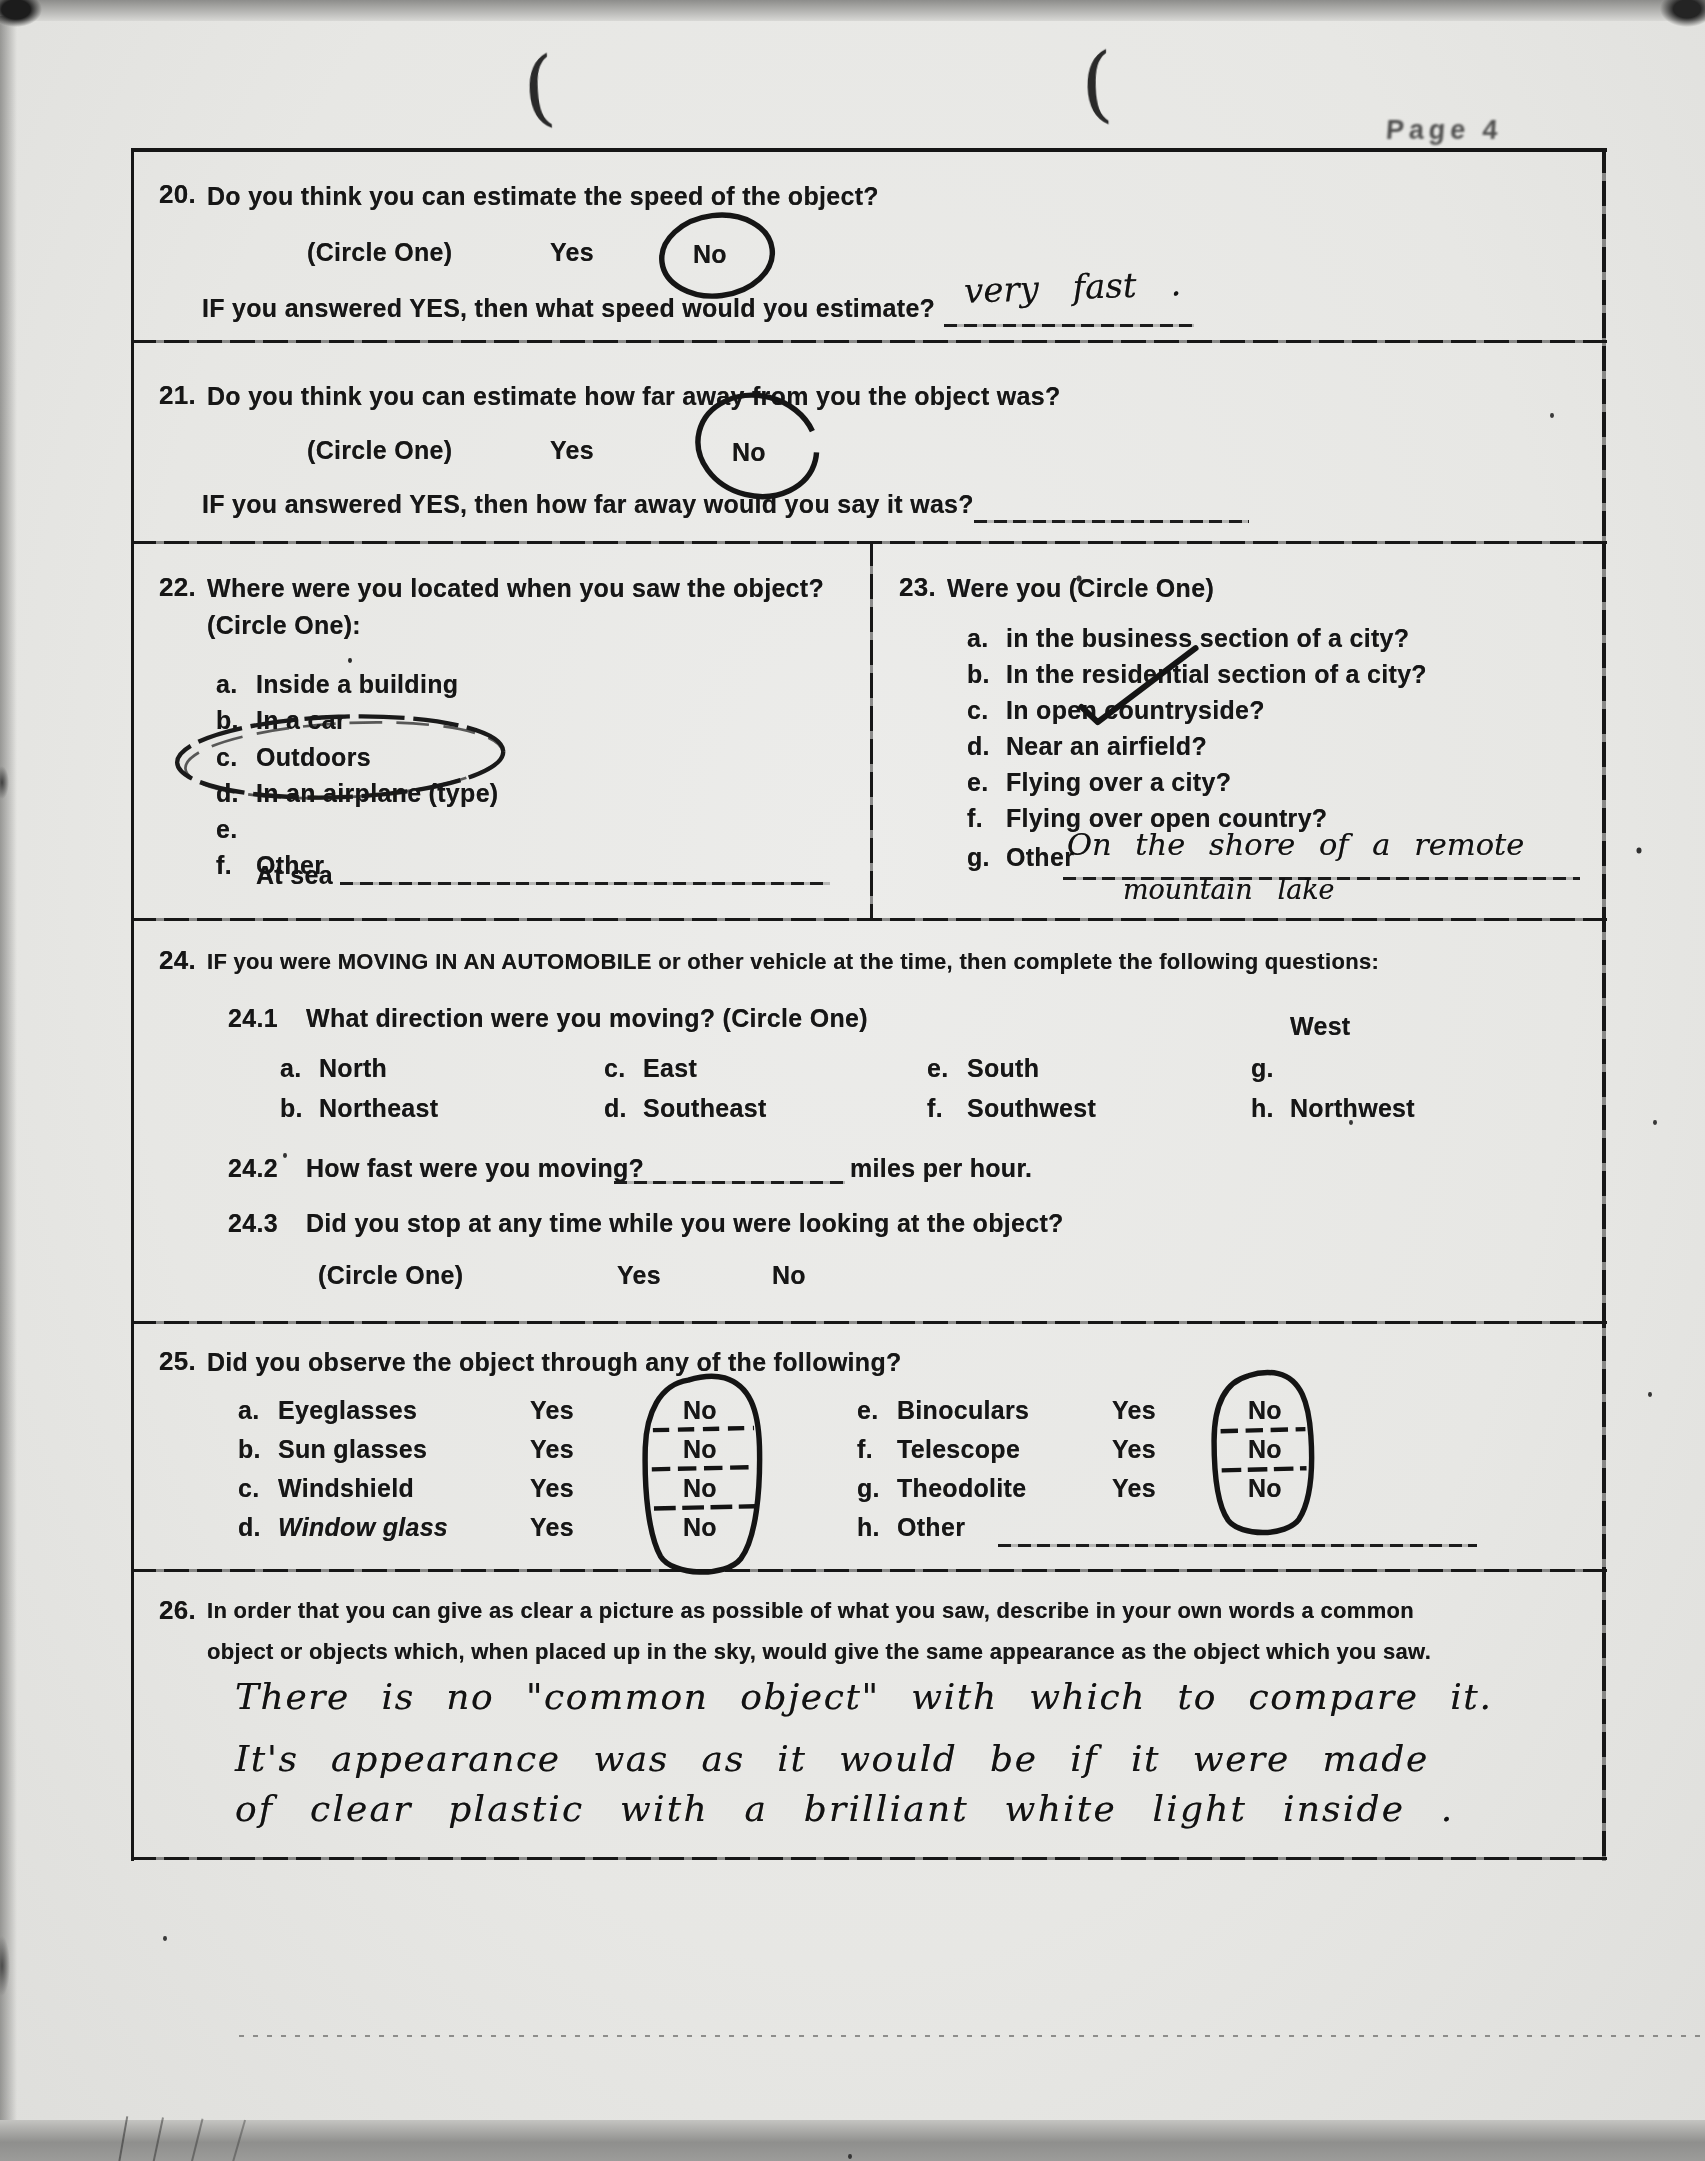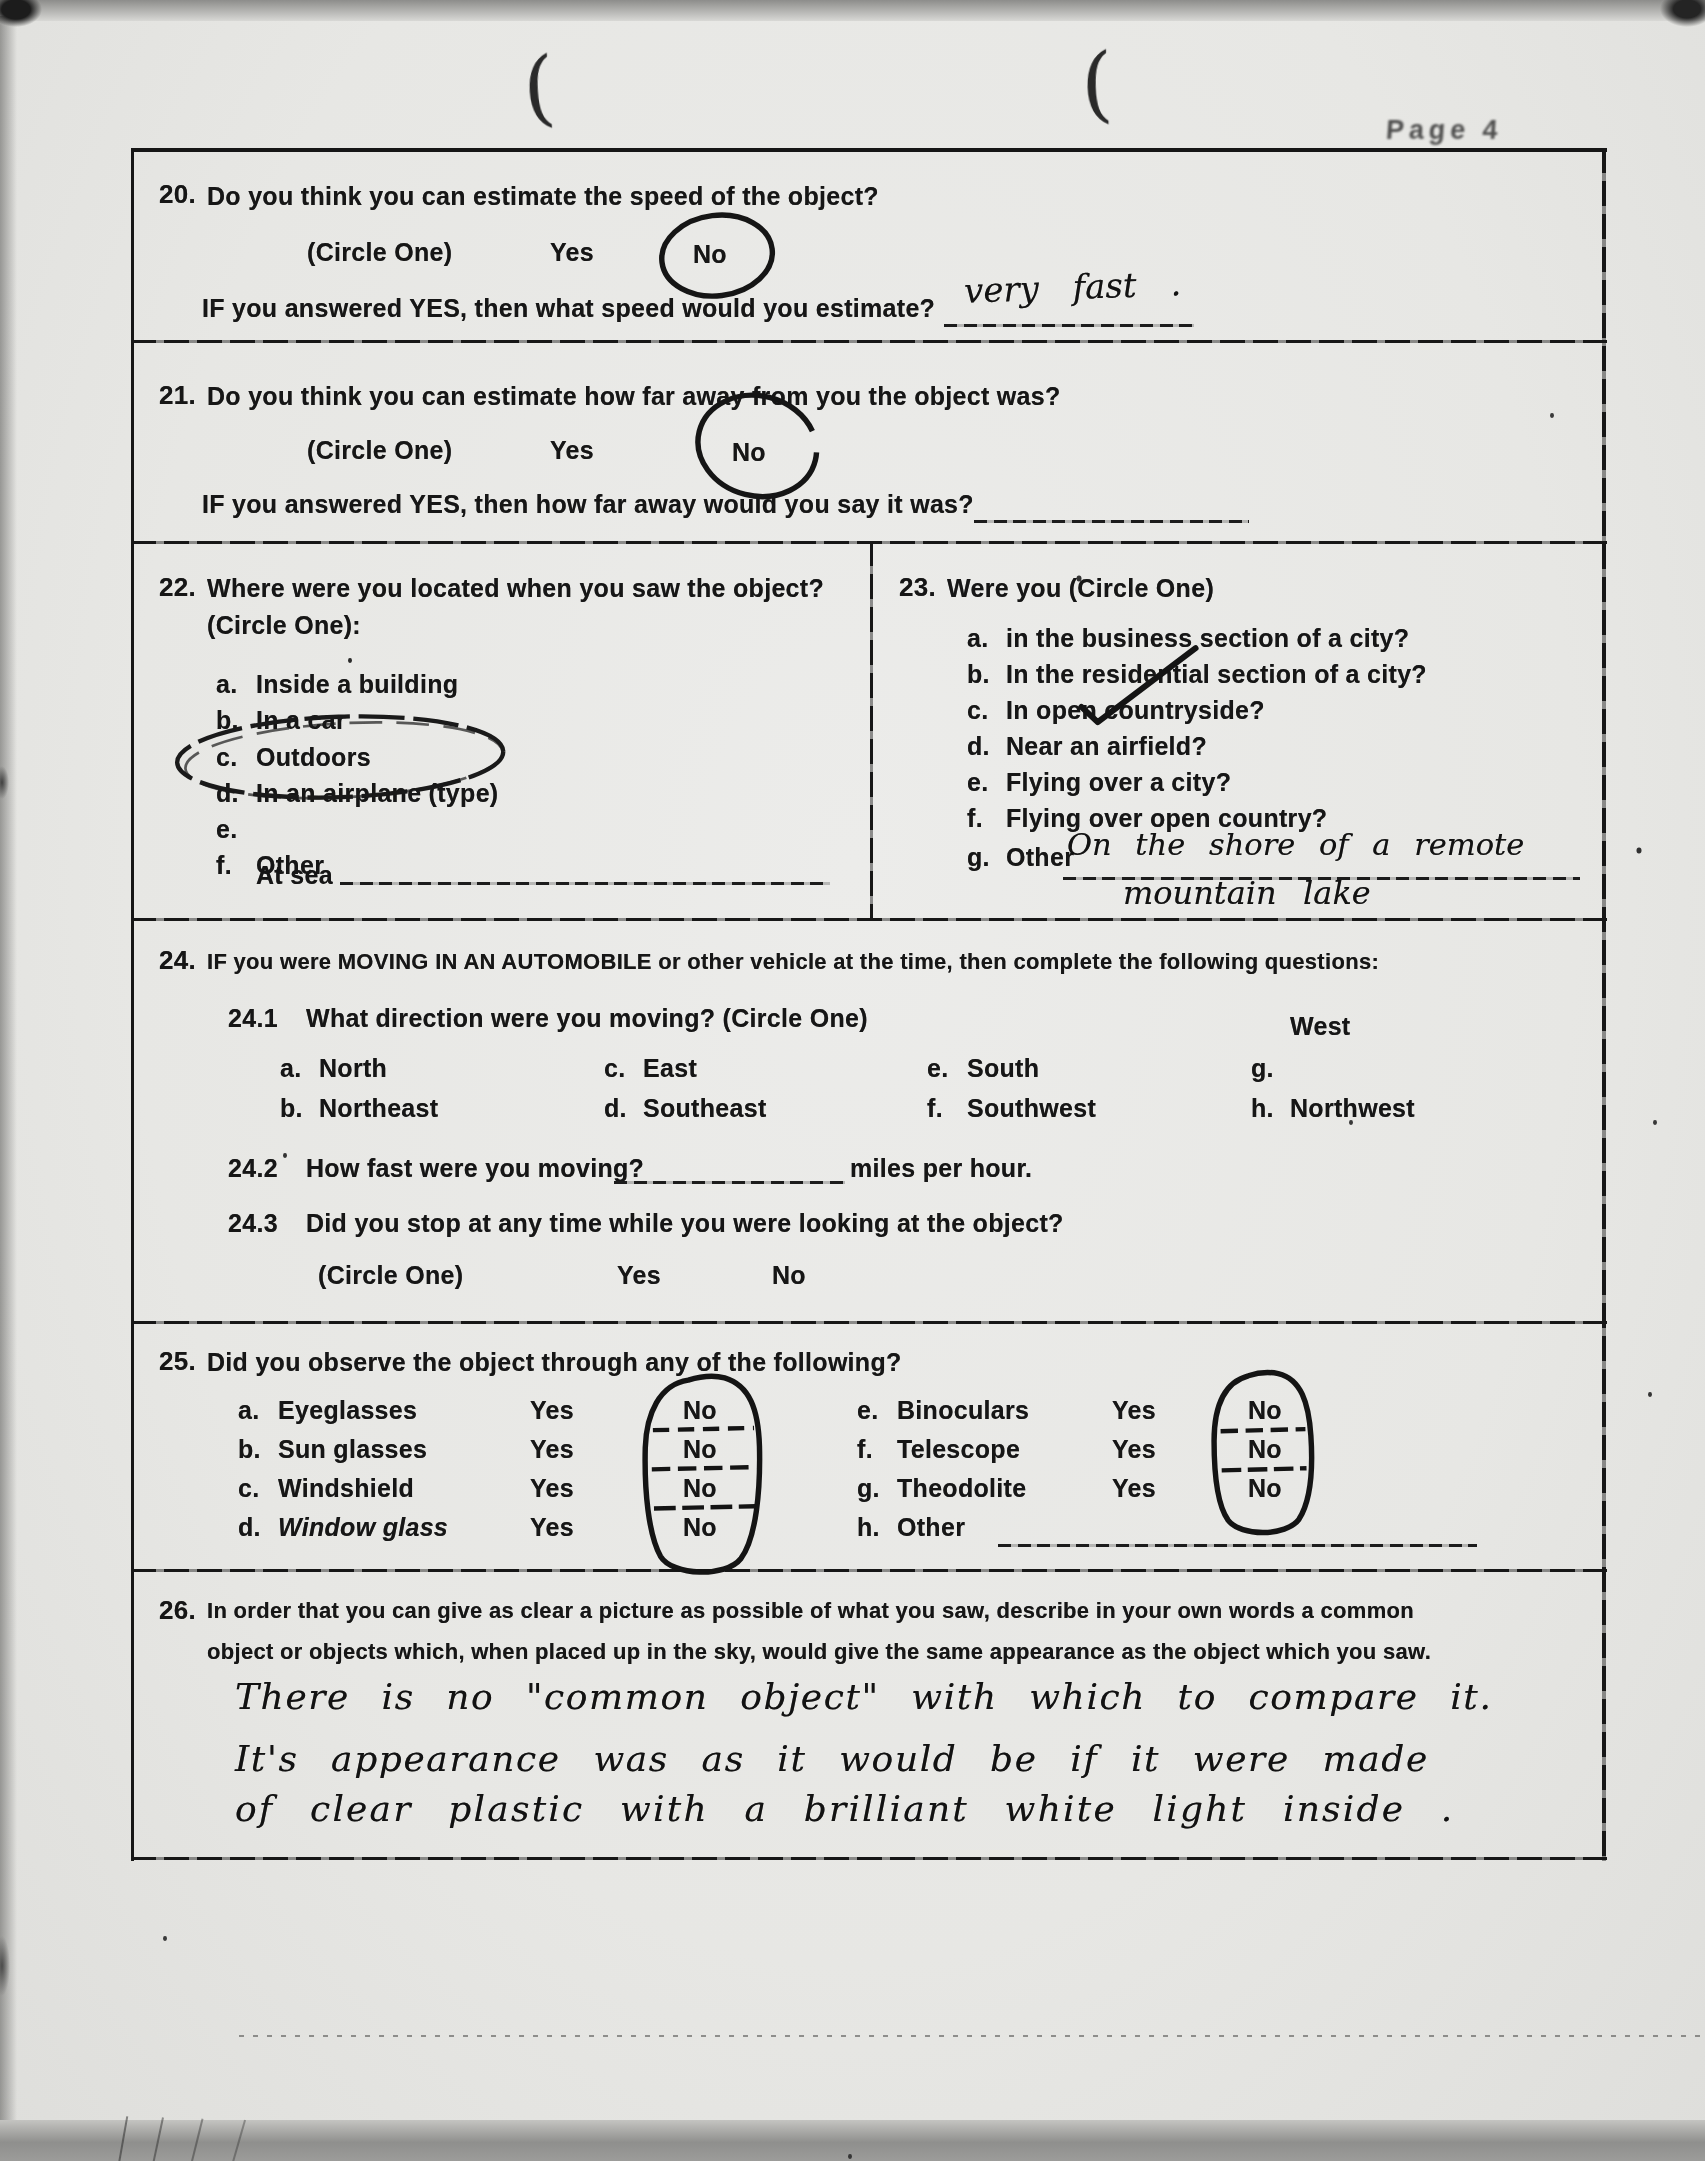--- a/index.html
+++ b/index.html
@@ -104,21 +104,21 @@
   <span class="t" style="left:967px;top:732px;">d.</span>
   <span class="t" style="left:1006px;top:732px;">Near an airfield?</span>
   <span class="t" style="left:967px;top:768px;">e.</span>
   <span class="t" style="left:1006px;top:768px;">Flying over a city?</span>
   <span class="t" style="left:967px;top:804px;">f.</span>
   <span class="t" style="left:1006px;top:804px;">Flying over open country?</span>
   <span class="t" style="left:967px;top:843px;">g.</span>
   <span class="t" style="left:1006px;top:843px;">Other</span>
   <span class="hw" style="left:1067px;top:827px;font-size:30.5px;word-spacing:14px;">On the shore of a remote</span>
   <div class="bl" style="left:1063px;top:877px;width:517px;"></div>
-  <span class="hw" style="left:1123px;top:874px;font-size:32px;word-spacing:16.3px;">mountain lake</span>
+  <span class="hw" style="left:1123px;top:874px;font-size:27px;word-spacing:16.3px;">mountain lake</span>
 
   <span class="t num" style="left:159px;top:945px;">24.</span>
   <span class="t small" style="left:207px;top:949px;">IF you were MOVING IN AN AUTOMOBILE or other vehicle at the time, then complete the following questions:</span>
   <span class="t" style="left:228px;top:1004px;">24.1</span>
   <span class="t" style="left:306px;top:1004px;">What direction were you moving?  (Circle One)</span>
   <span class="t" style="left:280px;top:1054px;">a.</span>
   <span class="t" style="left:319px;top:1054px;">North</span>
   <span class="t" style="left:280px;top:1094px;">b.</span>
   <span class="t" style="left:319px;top:1094px;">Northeast</span>
   <span class="t" style="left:604px;top:1054px;">c.</span>

